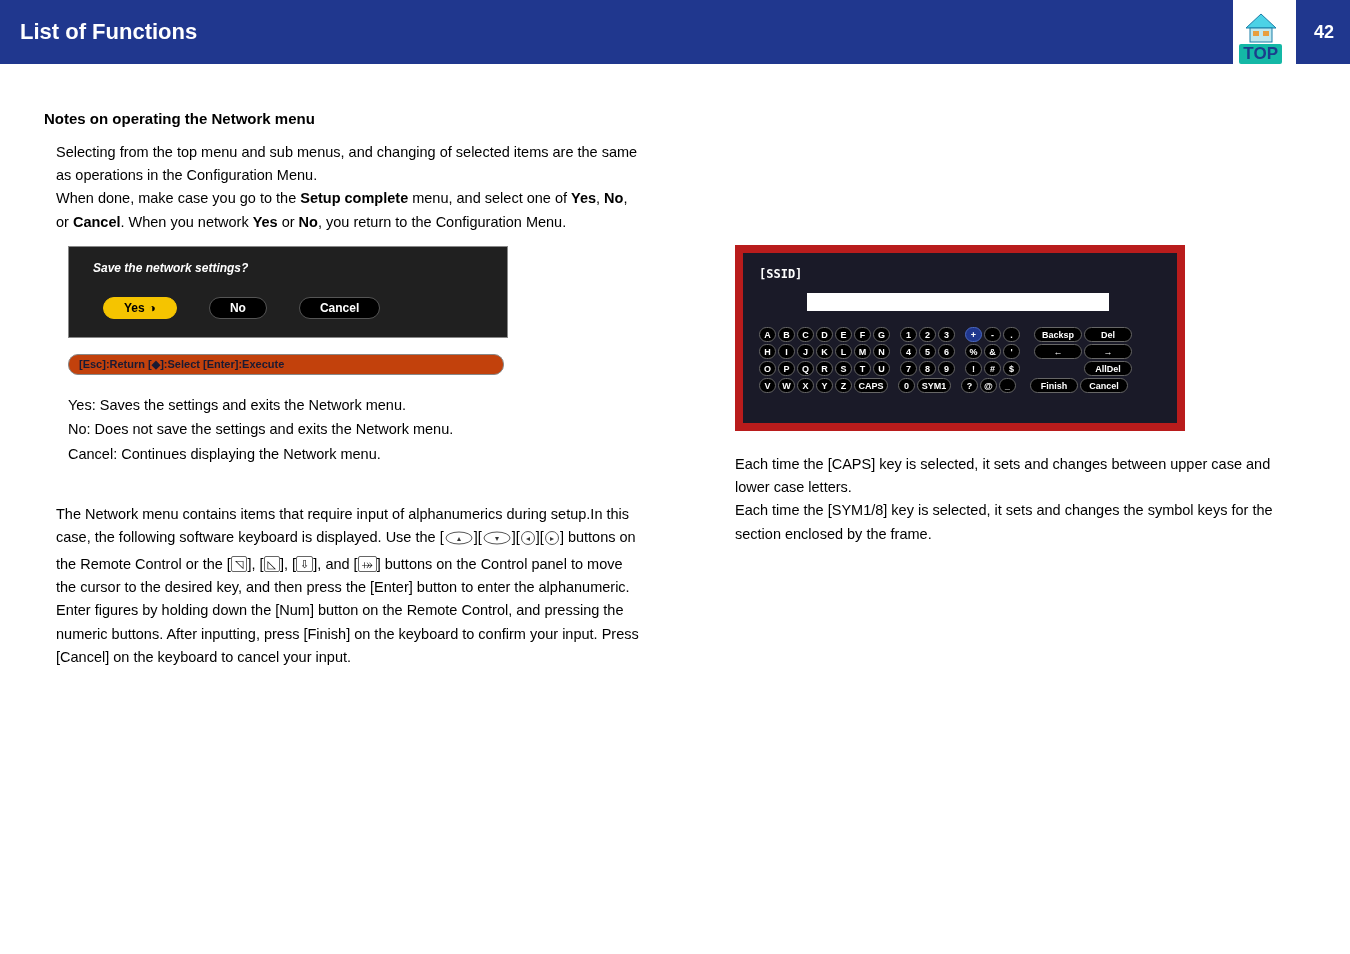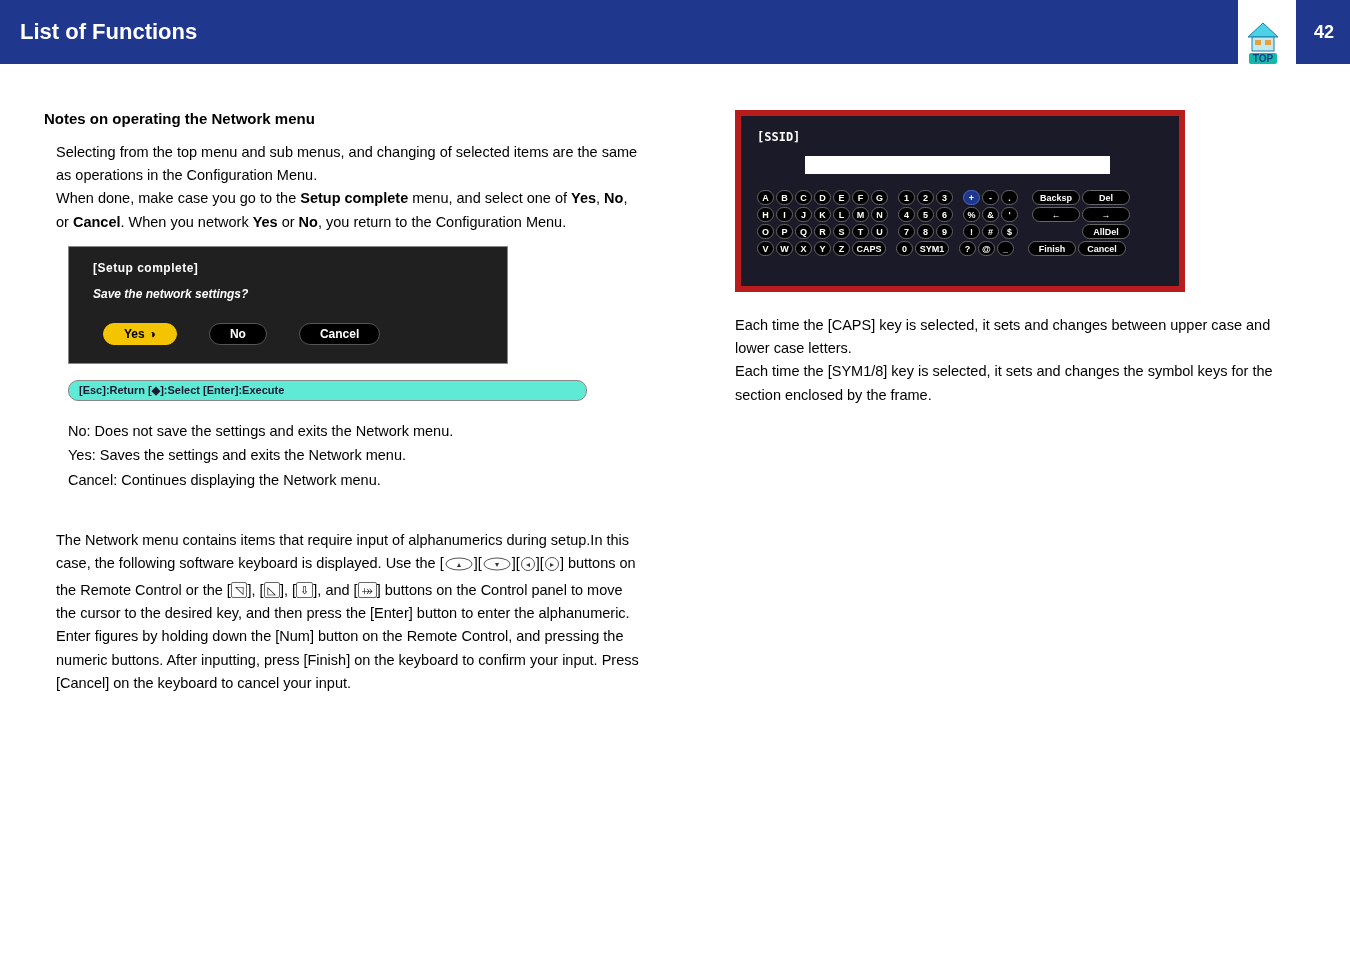--- a/index.html
+++ b/index.html
@@ -3,42 +3,42 @@
 <meta charset="utf-8">
 <style>
   * { margin: 0; padding: 0; box-sizing: border-box; }
   body { font-family: Verdana, Arial, sans-serif; width: 1350px; height: 954px; background: #fff; color: #000; font-size: 14px; position: relative; }
   .header-bar { background: #20378e; color: #fff; height: 64px; display: flex; align-items: center; justify-content: space-between; padding: 0 0 0 20px; }
   .header-title { font-size: 22px; font-weight: bold; }
   .header-right { display: flex; align-items: center; gap: 18px; height: 100%; }
   .page-num { font-size: 18px; font-weight: bold; margin-right: 16px; }
   .top-icon { display: flex; flex-direction: column; align-items: center; margin-right: 8px; }
   .top-icon svg { display: block; }
-  .top-label { color: #1b3e8c; font-weight: bold; font-size: 10px; margin-top: -2px; background: #14b8a6; padding: 0 4px; border-radius: 2px; }
+  .top-label { color: #1b3e8c; font-weight: bold; font-size: 17px; margin-top: -2px; background: #14b8a6; padding: 0 4px; border-radius: 2px; }
   .top-wrap { background: #fff; height: 100%; display: flex; align-items: flex-end; padding: 4px 6px 0 6px; }
 
-  .content { display: flex; padding: 46px 44px 0 44px; gap: 72px; }
+  .content { display: flex; padding: 46px 44px 0 44px; gap: 72px; align-items: center; }
   .col { flex: 1; }
   .h2 { font-weight: bold; font-size: 15px; margin-bottom: 14px; }
   .body-text { font-size: 14.5px; line-height: 1.6; margin-bottom: 12px; margin-left: 12px; }
   .body-text b { font-weight: bold; }
   .yesno { margin-left: 24px; font-size: 14.5px; line-height: 1.7; }
 
   .img-setup { margin: 10px 0 16px 24px; background: #202020; width: 440px; border: 1px solid #888; }
   .setup-inner { padding: 14px 24px 18px 24px; color: #fff; font-family: Verdana, sans-serif; font-size: 12px; }
   .setup-title { color: #fff; margin-bottom: 12px; letter-spacing: 0.5px; font-weight: bold; }
   .setup-q { color: #fff; margin-bottom: 22px; font-weight: bold; font-size: 12px; font-style: italic; }
   .setup-btns { display: flex; gap: 32px; justify-content: flex-start; padding-left: 10px; }
   .pill { border-radius: 12px; padding: 3px 20px; font-size: 12px; font-weight: bold; color: #fff; background: #000; border: 1px solid #555; display: inline-flex; align-items: center; gap: 4px; }
   .pill.sel { background: #f5c400; color: #000; border: 1px solid #f5c400; }
-  .setup-footer { background: #5eead4; color: #1a1a33; font-size: 11px; padding: 3px 10px; border-radius: 10px; border: 1px solid #888; margin: 8px 0 0 24px; width: 519px; font-weight: bold; }
+  .setup-footer { background: #c2410c; color: #1a1a33; font-size: 11px; padding: 3px 10px; border-radius: 10px; border: 1px solid #888; margin: 8px 0 0 24px; width: 436px; font-weight: bold; }
 
   .section2 { margin-top: 36px; }
 
-  .kb-block { margin-left: 24px; background: #1a1a28; border: 6px solid #b91c1c; width: 450px; padding: 14px 16px 30px 16px; }
+  .kb-block { margin-left: 24px; background: #1a1a28; border: 8px solid #b91c1c; width: 450px; padding: 14px 16px 30px 16px; }
   .kb-title { color: #fff; font-size: 12px; font-family: monospace; font-weight: bold; margin-bottom: 12px; }
   .kb-input { background: #fff; height: 18px; width: 75%; margin: 0 auto 16px 48px; }
   .kb-rows { display: flex; flex-direction: column; gap: 2px; }
   .kb-row { display: flex; gap: 2px; align-items: center; }
   .key { background:#000;color:#fff;font-size:9px;font-weight:bold;min-width:17px;height:15px;border-radius:8px;display:inline-flex;align-items:center;justify-content:center;padding:0 2px;border:1px solid #666; }
   .kgap { width: 6px; }
   .key.sel { background:#20378e; border-color:#4a68c0; }
   .key.wide { min-width: 34px; }
   .key.vwide { min-width: 48px; border-radius: 8px; }
 
@@ -73,37 +73,36 @@
 
     <div class="h2">Notes on operating the Network menu</div>
 
     <div class="body-text">
       <span>Selecting from the top menu and sub menus, and changing of selected items are the same as operations in the Configuration Menu.</span><br>
       <span>When done, make case you go to the </span><b>Setup complete</b><span> menu, and select one of </span><b>Yes</b><span>, </span><b>No</b><span>, or </span><b>Cancel</b><span>. When you network </span><b>Yes</b><span> or </span><b>No</b><span>, you return to the Configuration Menu.</span>
     </div>
 
     <div class="img-setup">
       <div class="setup-inner">
-        <div class="setup-title">[Setup complete]</div>
         <div class="setup-q">Save the network settings?</div>
         <div class="setup-btns">
           <span class="pill sel">
               <span>Yes</span> 
               <span>◑</span>
             </span>
           <span class="pill">No</span>
           <span class="pill">Cancel</span>
         </div>
       </div>
     </div>
     <div class="setup-footer">[Esc]:Return  [◆]:Select  [Enter]:Execute</div>
 
     <div class="yesno" style="margin-top:18px">
+      <div>Yes: Saves the settings and exits the Network menu.</div>
       <div>No: Does not save the settings and exits the Network menu.</div>
-      <div>Yes: Saves the settings and exits the Network menu.</div>
       <div>Cancel: Continues displaying the Network menu.</div>
     </div>
 
     <div class="section2">
       <div class="body-text">
         <span>The Network menu contains items that require input of alphanumerics during setup.In this case, the following software keyboard is displayed. Use the [</span><span class="remote-btn"><svg width="30" height="16">
               <ellipse cx="15" cy="8" rx="13" ry="6" fill="none" stroke="#555"></ellipse>
               <text x="15" y="11" font-size="8" text-anchor="middle" fill="#333">▴</text>
             </svg></span>][<span class="remote-btn"><svg width="30" height="16">
               <ellipse cx="15" cy="8" rx="13" ry="6" fill="none" stroke="#555"></ellipse>

